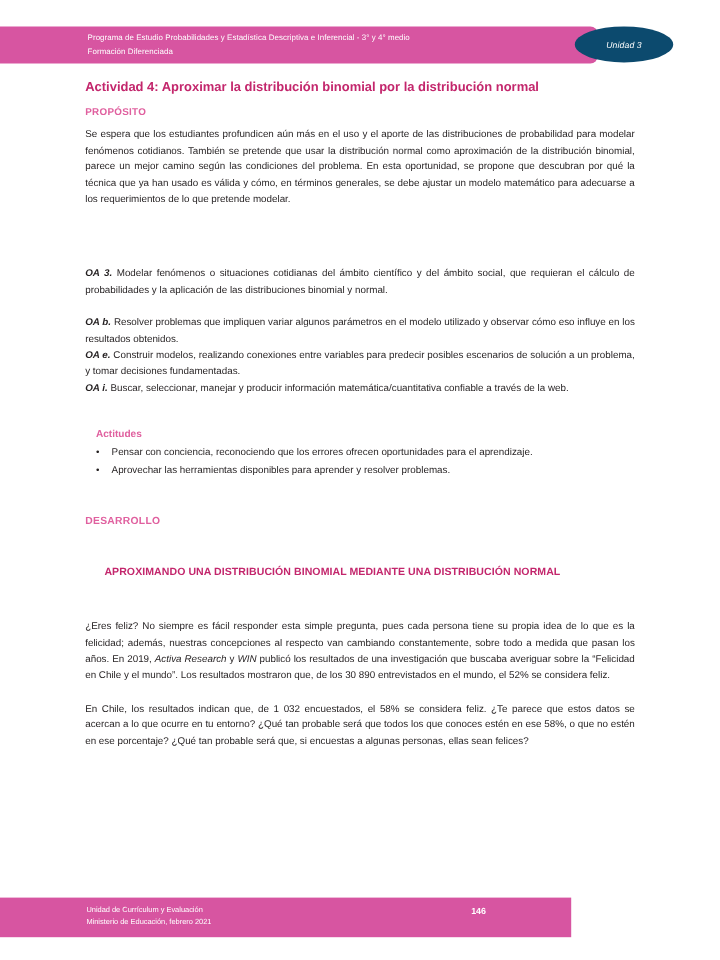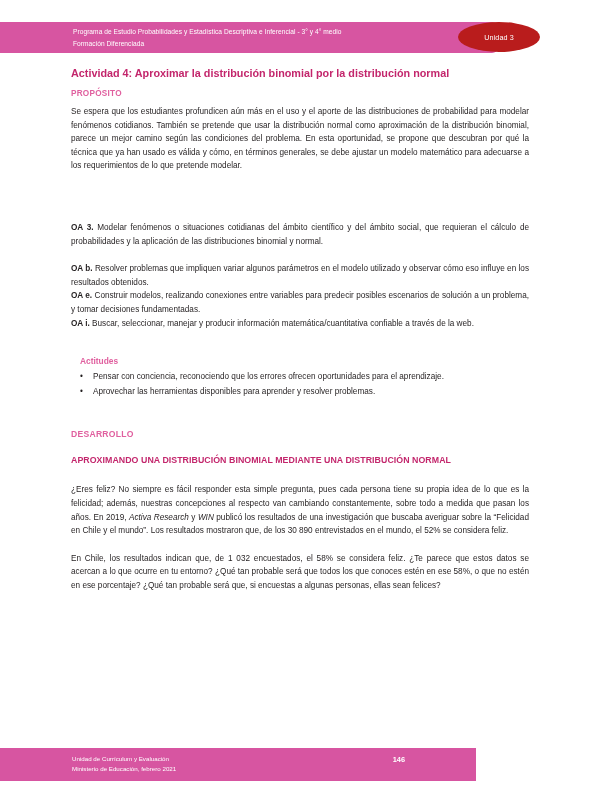--- a/index.html
+++ b/index.html
@@ -35,28 +35,29 @@
     color: #ffffff;
     font-size: 6.6px;
     line-height: 11.5px;
     letter-spacing: 0.05px;
   }
   .header-band-text .line2 { display: block; }
 
   .unit-badge {
     position: absolute;
     top: 22px;
-    left: 458px;
+    left: 479px;
     width: 82px;
     height: 30px;
-    background: #b91c1c;
+    background: #0c4a6e;
     border-radius: 50%;
     display: flex;
     align-items: center;
     justify-content: center;
+    font-style: italic;
   }
   .unit-badge-label {
     color: #ffffff;
     font-size: 7.2px;
     letter-spacing: 0.1px;
   }
 
   
   .content {
     position: absolute;
@@ -95,21 +96,21 @@
     font-weight: bold;
     margin: 0;
   }
 
   .oa-block {
     font-size: 8.2px;
     line-height: 13.6px;
     text-align: justify;
     margin: 0;
   }
-  .oa-code { font-weight: bold; }
+  .oa-code { font-weight: bold; font-style: italic; }
 
   .attitudes-list {
     margin: 4px 0 0 0;
     padding: 0;
     list-style: none;
   }
   .attitudes-list li {
     position: relative;
     padding-left: 22px;
     font-size: 8.2px;
@@ -137,21 +138,21 @@
     font-weight: bold;
     letter-spacing: 0.25px;
     margin: 0;
   }
 
   .subtitle-pink {
     color: #c3266c;
     font-size: 8.8px;
     font-weight: bold;
     letter-spacing: 0.05px;
-    margin: 0;
+    margin: 16px;
   }
 
   em.it { font-style: italic; }
   .sp-14 { height: 14px; }
   .sp-16 { height: 16px; }
   .sp-18 { height: 18px; }
   .sp-26 { height: 26px; }
   .sp-30 { height: 30px; }
 
   .indent-left { margin-left: 9px; }

